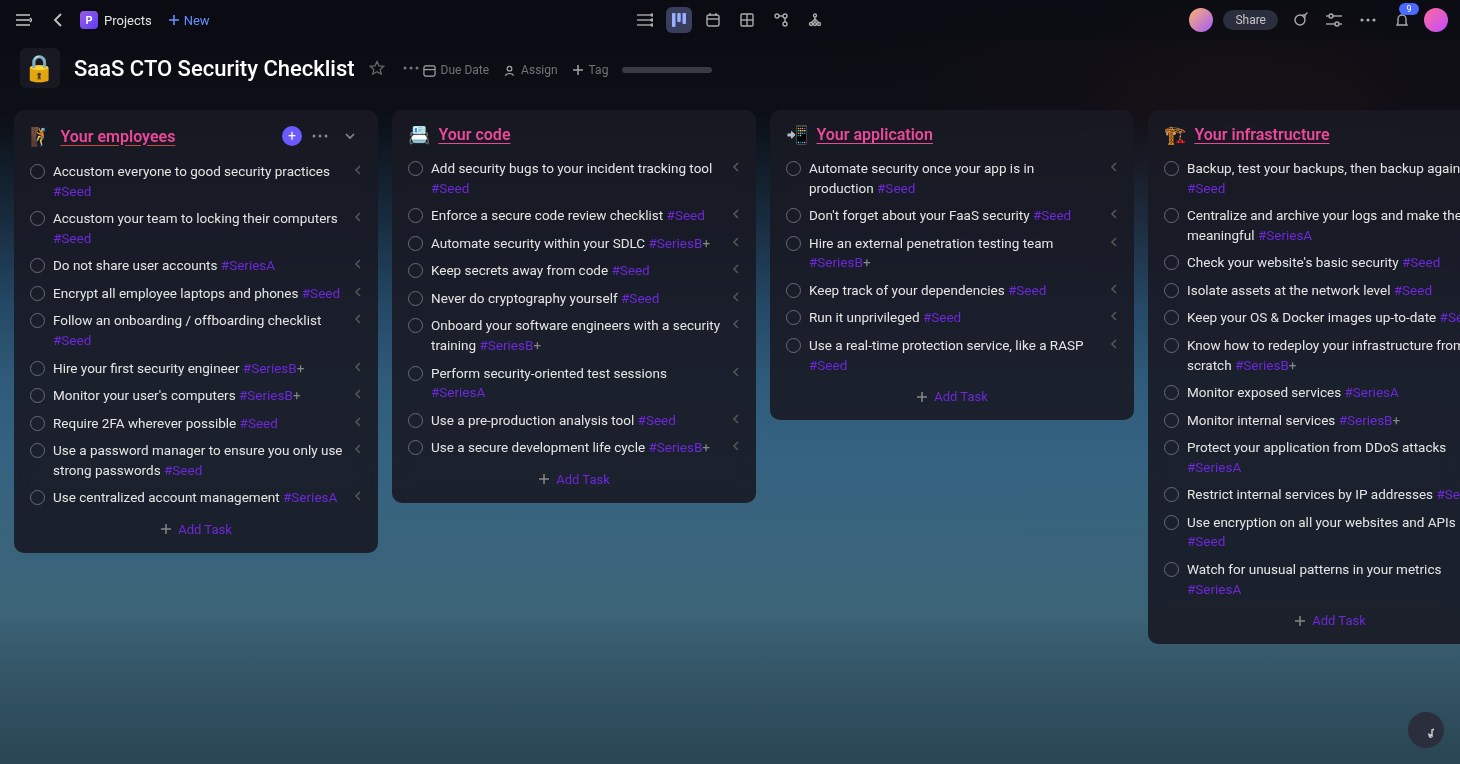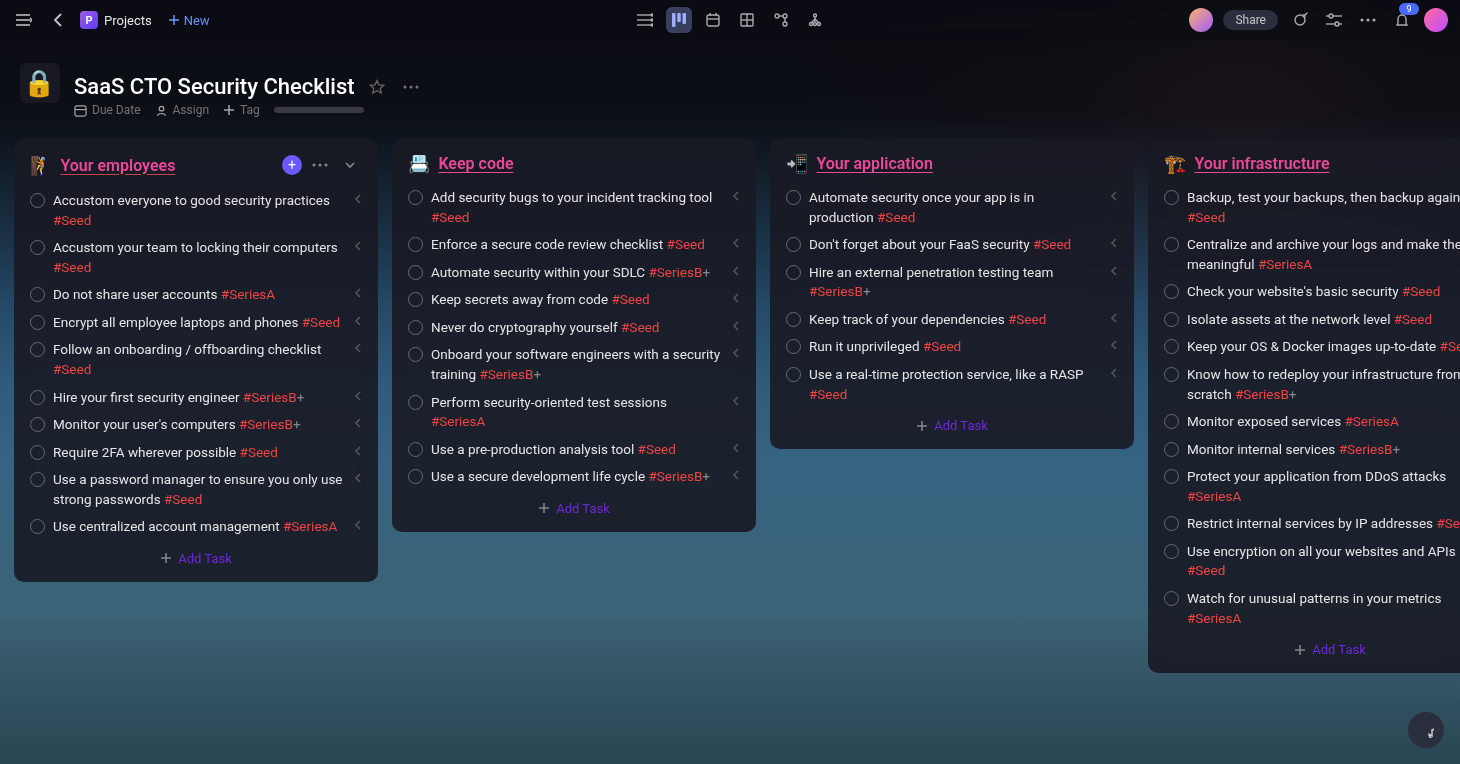--- a/index.html
+++ b/index.html
@@ -156,22 +156,20 @@
       height: 40px;
       display: flex;
       align-items: center;
       justify-content: center;
       font-size: 26px;
       background: rgba(30,30,40,0.7);
       border-radius: 6px;
     }
     .title-main {
       display: flex;
-      flex-direction: column;
-      margin-top: 26px;
     }
     .title-text {
       font-size: 22px;
       font-weight: 500;
       color: #fff;
       display: flex;
       align-items: center;
       gap: 10px;
     }
     .title-meta {
@@ -272,21 +270,21 @@
       flex-shrink: 0;
       margin-top: 2px;
     }
     .task-text {
       font-size: 13.5px;
       line-height: 1.45;
       color: #e5e5e5;
       flex: 1;
     }
     .tag {
-      color: #ef4444;
+      color: #6d28d9;
     }
     .plus-tag {
       color: #888;
     }
     .task-chevron {
       color: #555;
       font-size: 12px;
       margin-top: 2px;
       cursor: pointer;
     }
@@ -600,21 +598,21 @@
         <svg width="12" height="12" viewBox="0 0 12 12" stroke="#888" stroke-width="1.5" fill="none">
           <line x1="6" y1="1" x2="6" y2="11"></line>
           <line x1="1" y1="6" x2="11" y2="6"></line>
         </svg>
         <span>Add Task</span>
       </div>
     </div>
     <div class="column">
       <div class="column-header">
         <span class="col-emoji">📇</span>
-        <span class="col-title">Keep code</span>
+        <span class="col-title">Your code</span>
       </div>
       <div class="task-list">
         <div class="task">
           <div class="task-check"></div>
           <div class="task-text">Add security bugs to your incident tracking tool <span class="tag">#Seed</span></div>
           <div class="task-chevron">
             <svg width="8" height="12" viewBox="0 0 8 12" stroke="#555" stroke-width="1.6" fill="none">
               <polyline points="6,2 2,6 6,10"></polyline>
             </svg>
           </div>

